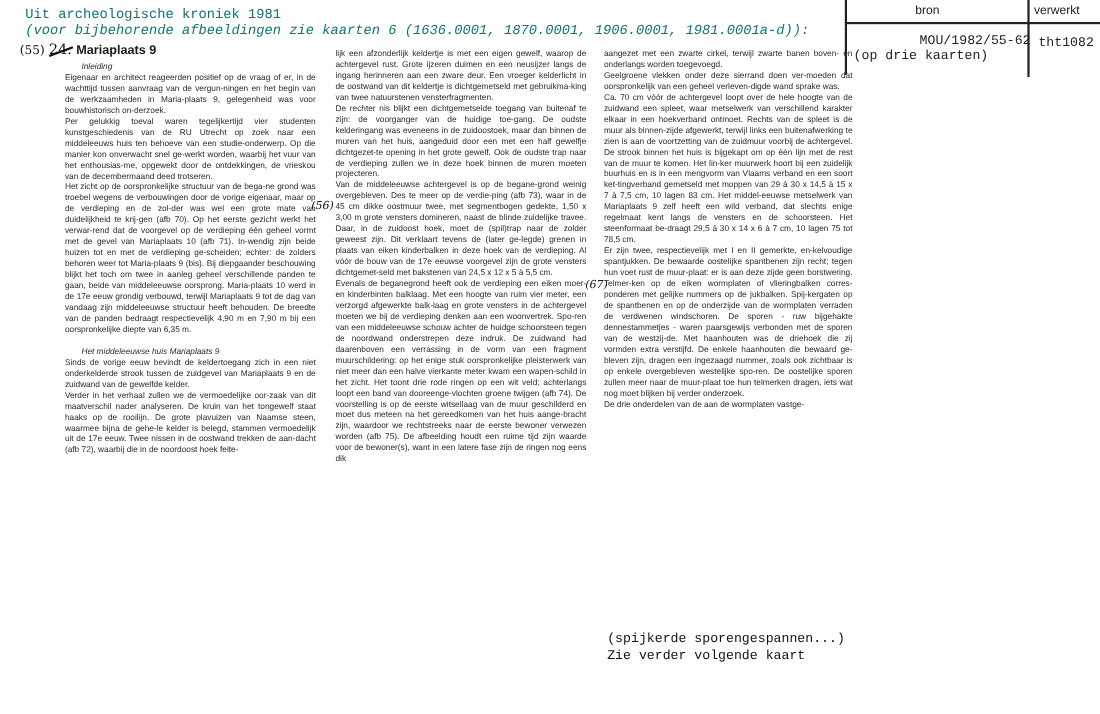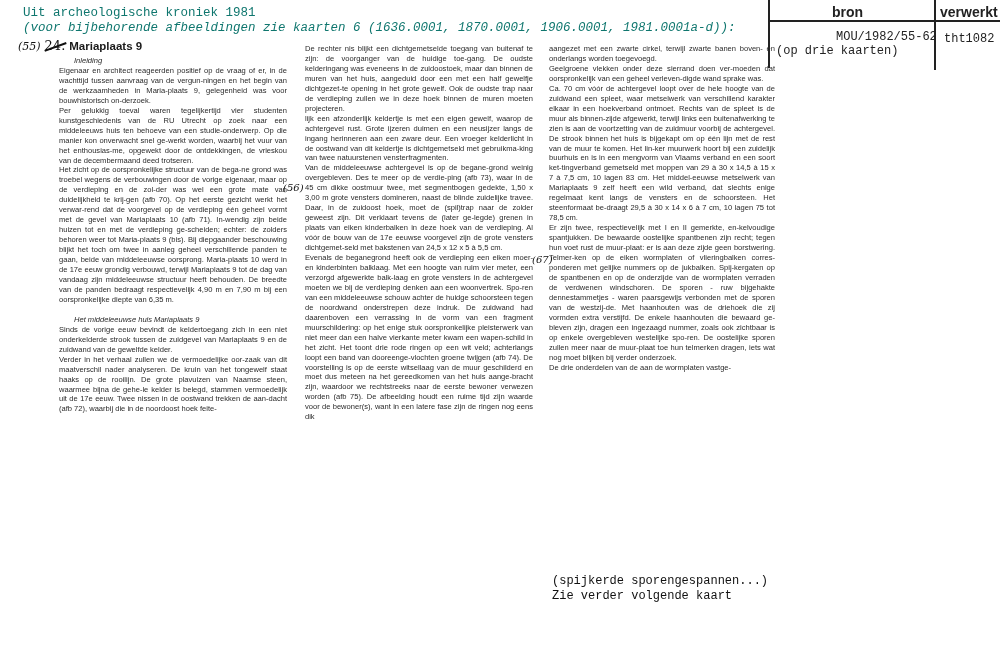--- a/index.html
+++ b/index.html
@@ -10,21 +10,21 @@
     .mono { font-family: "Liberation Mono", "DejaVu Sans Mono", monospace; }
     .header-line {
       position: absolute; left: 23px; font-size: 12.5px; line-height: 15px; white-space: nowrap; color: #0f766e;
     }
     #h1 { top: 6px; }
     #h2 { top: 21px; font-style: italic; }
     .title-row {
       position: absolute; left: 18px; top: 38px; display: flex; align-items: baseline; gap: 4px;
       white-space: nowrap;
     }
-    .hand { font-family: "DejaVu Serif", serif; font-style: italic; font-size: 11px; color: #111; }
+    .hand { font-family: "DejaVu Serif", serif; font-size: 11px; color: #111; }
     .struck { font-family: "DejaVu Serif", serif; font-weight: normal; font-size: 13px; position: relative; color:#111; }
     .struck::after { content: ""; position: absolute; left: -1px; right: -1px; top: 50%; height: 2px; background: #111; transform: rotate(-20deg); }
     .title { font-family: "Liberation Sans", sans-serif; font-weight: bold; font-size: 11.5px; }
     .col {
       position: absolute; font-family: "Liberation Sans", "DejaVu Sans", sans-serif;
       font-size: 7.55px; line-height: 9.95px; color: #2a2a2a; text-align: justify;
       hyphens: manual;
     }
     .col p { margin: 0; }
     .col .sub { font-style: italic; margin-left: 15px; }
@@ -34,21 +34,21 @@
     #col3 { left: 549px; top: 44px; width: 226px; }
     .margin-note { position: absolute; font-family: "DejaVu Serif", serif; font-style: italic; font-size: 10px; color: #111; }
     #m56 { left: 283px; top: 182px; }
     #m57 { left: 532px; top: 254px; }
     .cont {
       position: absolute; left: 552px; top: 574px; font-size: 12px; line-height: 15px; white-space: nowrap; color:#111;
     }
     
     .vline { position: absolute; background: #222; width: 2px; }
     .hline { position: absolute; background: #222; height: 2px; }
-    .card-hdr { position: absolute; font-family: "Liberation Sans", sans-serif; font-size: 14px; color: #222; font-weight: bold; }
+    .card-hdr { position: absolute; font-family: "Liberation Sans", sans-serif; font-size: 11px; color: #222; }
     .card-val { position: absolute; font-size: 12px; line-height: 14px; white-space: nowrap; color: #222; }
   </style>
 </head>
 <body>
 
 <div id="h1" class="header-line mono">Uit archeologische kroniek 1981</div>
 <div id="h2" class="header-line mono">(voor bijbehorende afbeeldingen zie kaarten 6 (1636.0001, 1870.0001, 1906.0001, 1981.0001a-d)):</div>
 
 <div class="title-row">
   <span class="hand">(55)</span>
@@ -70,22 +70,22 @@
   <p>Eigenaar en architect reageerden positief op de vraag of er, in de wachttijd tussen aanvraag van de vergun-ningen en het begin van de werkzaamheden in Maria-plaats 9, gelegenheid was voor bouwhistorisch on-derzoek.</p>
   <p>Per gelukkig toeval waren tegelijkertijd vier studenten kunstgeschiedenis van de RU Utrecht op zoek naar een middeleeuws huis ten behoeve van een studie-onderwerp. Op die manier kon onverwacht snel ge-werkt worden, waarbij het vuur van het enthousias-me, opgewekt door de ontdekkingen, de vrieskou van de decembermaand deed trotseren.</p>
   <p>Het zicht op de oorspronkelijke structuur van de bega-ne grond was troebel wegens de verbouwingen door de vorige eigenaar, maar op de verdieping en de zol-der was wel een grote mate van duidelijkheid te krij-gen (afb 70). Op het eerste gezicht werkt het verwar-rend dat de voorgevel op de verdieping één geheel vormt met de gevel van Mariaplaats 10 (afb 71). In-wendig zijn beide huizen tot en met de verdieping ge-scheiden; echter: de zolders behoren weer tot Maria-plaats 9 (bis). Bij diepgaander beschouwing blijkt het toch om twee in aanleg geheel verschillende panden te gaan, beide van middeleeuwse oorsprong. Maria-plaats 10 werd in de 17e eeuw grondig verbouwd, terwijl Mariaplaats 9 tot de dag van vandaag zijn middeleeuwse structuur heeft behouden. De breedte van de panden bedraagt respectievelijk 4,90 m en 7,90 m bij een oorspronkelijke diepte van 6,35 m.</p>
   <div class="gap"></div>
   <p class="sub">Het middeleeuwse huis Mariaplaats 9</p>
   <p>Sinds de vorige eeuw bevindt de keldertoegang zich in een niet onderkelderde strook tussen de zuidgevel van Mariaplaats 9 en de zuidwand van de gewelfde kelder.</p>
   <p>Verder in het verhaal zullen we de vermoedelijke oor-zaak van dit maatverschil nader analyseren. De kruin van het tongewelf staat haaks op de rooilijn. De grote plavuizen van Naamse steen, waarmee bijna de gehe-le kelder is belegd, stammen vermoedelijk uit de 17e eeuw. Twee nissen in de oostwand trekken de aan-dacht (afb 72), waarbij die in de noordoost hoek feite-</p>
 </div>
 
 <div id="col2" class="col">
+  <p>lijk een afzonderlijk keldertje is met een eigen gewelf, waarop de achtergevel rust. Grote ijzeren duimen en een neusijzer langs de ingang herinneren aan een zware deur. Een vroeger kelderlicht in de oostwand van dit keldertje is dichtgemetseld met gebruikma-king van twee natuurstenen vensterfragmenten.</p>
   <p>De rechter nis blijkt een dichtgemetselde toegang van buitenaf te zijn: de voorganger van de huidige toe-gang. De oudste kelderingang was eveneens in de zuidoostoek, maar dan binnen de muren van het huis, aangeduid door een met een half gewelfje dichtgezet-te opening in het grote gewelf. Ook de oudste trap naar de verdieping zullen we in deze hoek binnen de muren moeten projecteren.</p>
-  <p>lijk een afzonderlijk keldertje is met een eigen gewelf, waarop de achtergevel rust. Grote ijzeren duimen en een neusijzer langs de ingang herinneren aan een zware deur. Een vroeger kelderlicht in de oostwand van dit keldertje is dichtgemetseld met gebruikma-king van twee natuurstenen vensterfragmenten.</p>
   <p>Van de middeleeuwse achtergevel is op de begane-grond weinig overgebleven. Des te meer op de verdie-ping (afb 73), waar in de 45 cm dikke oostmuur twee, met segmentbogen gedekte, 1,50 x 3,00 m grote vensters domineren, naast de blinde zuidelijke travee. Daar, in de zuidoost hoek, moet de (spil)trap naar de zolder geweest zijn. Dit verklaart tevens de (later ge-legde) grenen in plaats van eiken kinderbalken in deze hoek van de verdieping. Al vóór de bouw van de 17e eeuwse voorgevel zijn de grote vensters dichtgemet-seld met bakstenen van 24,5 x 12 x 5 à 5,5 cm.</p>
   <p>Evenals de beganegrond heeft ook de verdieping een eiken moer- en kinderbinten balklaag. Met een hoogte van ruim vier meter, een verzorgd afgewerkte balk-laag en grote vensters in de achtergevel moeten we bij de verdieping denken aan een woonvertrek. Spo-ren van een middeleeuwse schouw achter de huidge schoorsteen tegen de noordwand onderstrepen deze indruk. De zuidwand had daarenboven een verrassing in de vorm van een fragment muurschildering: op het enige stuk oorspronkelijke pleisterwerk van niet meer dan een halve vierkante meter kwam een wapen-schild in het zicht. Het toont drie rode ringen op een wit veld; achterlangs loopt een band van dooreenge-vlochten groene twijgen (afb 74). De voorstelling is op de eerste witsellaag van de muur geschilderd en moet dus meteen na het gereedkomen van het huis aange-bracht zijn, waardoor we rechtstreeks naar de eerste bewoner verwezen worden (afb 75). De afbeelding houdt een ruime tijd zijn waarde voor de bewoner(s), want in een latere fase zijn de ringen nog eens dik</p>
 </div>
 
 <div id="col3" class="col">
   <p>aangezet met een zwarte cirkel, terwijl zwarte banen boven- en onderlangs worden toegevoegd.</p>
   <p>Geelgroene vlekken onder deze sierrand doen ver-moeden dat oorspronkelijk van een geheel verleven-digde wand sprake was.</p>
   <p>Ca. 70 cm vóór de achtergevel loopt over de hele hoogte van de zuidwand een spleet, waar metselwerk van verschillend karakter elkaar in een hoekverband ontmoet. Rechts van de spleet is de muur als binnen-zijde afgewerkt, terwijl links een buitenafwerking te zien is aan de voortzetting van de zuidmuur voorbij de achtergevel. De strook binnen het huis is bijgekapt om op één lijn met de rest van de muur te komen. Het lin-ker muurwerk hoort bij een zuidelijk buurhuis en is in een mengvorm van Vlaams verband en een soort ket-tingverband gemetseld met moppen van 29 à 30 x 14,5 à 15 x 7 à 7,5 cm, 10 lagen 83 cm. Het middel-eeuwse metselwerk van Mariaplaats 9 zelf heeft een wild verband, dat slechts enige regelmaat kent langs de vensters en de schoorsteen. Het steenformaat be-draagt 29,5 à 30 x 14 x 6 à 7 cm, 10 lagen 75 tot 78,5 cm.</p>
   <p>Er zijn twee, respectievelijk met I en II gemerkte, en-kelvoudige spantjukken. De bewaarde oostelijke spantbenen zijn recht; tegen hun voet rust de muur-plaat: er is aan deze zijde geen borstwering. Telmer-ken op de eiken wormplaten of vlieringbalken corres-ponderen met gelijke nummers op de jukbalken. Spij-kergaten op de spantbenen en op de onderzijde van de wormplaten verraden de verdwenen windschoren. De sporen - ruw bijgehakte dennestammetjes - waren paarsgewijs verbonden met de sporen van de westzij-de. Met haanhouten was de driehoek die zij vormden extra verstijfd. De enkele haanhouten die bewaard ge-bleven zijn, dragen een ingezaagd nummer, zoals ook zichtbaar is op enkele overgebleven westelijke spo-ren. De oostelijke sporen zullen meer naar de muur-plaat toe hun telmerken dragen, iets wat nog moet blijken bij verder onderzoek.</p>
   <p>De drie onderdelen van de aan de wormplaten vastge-</p>

